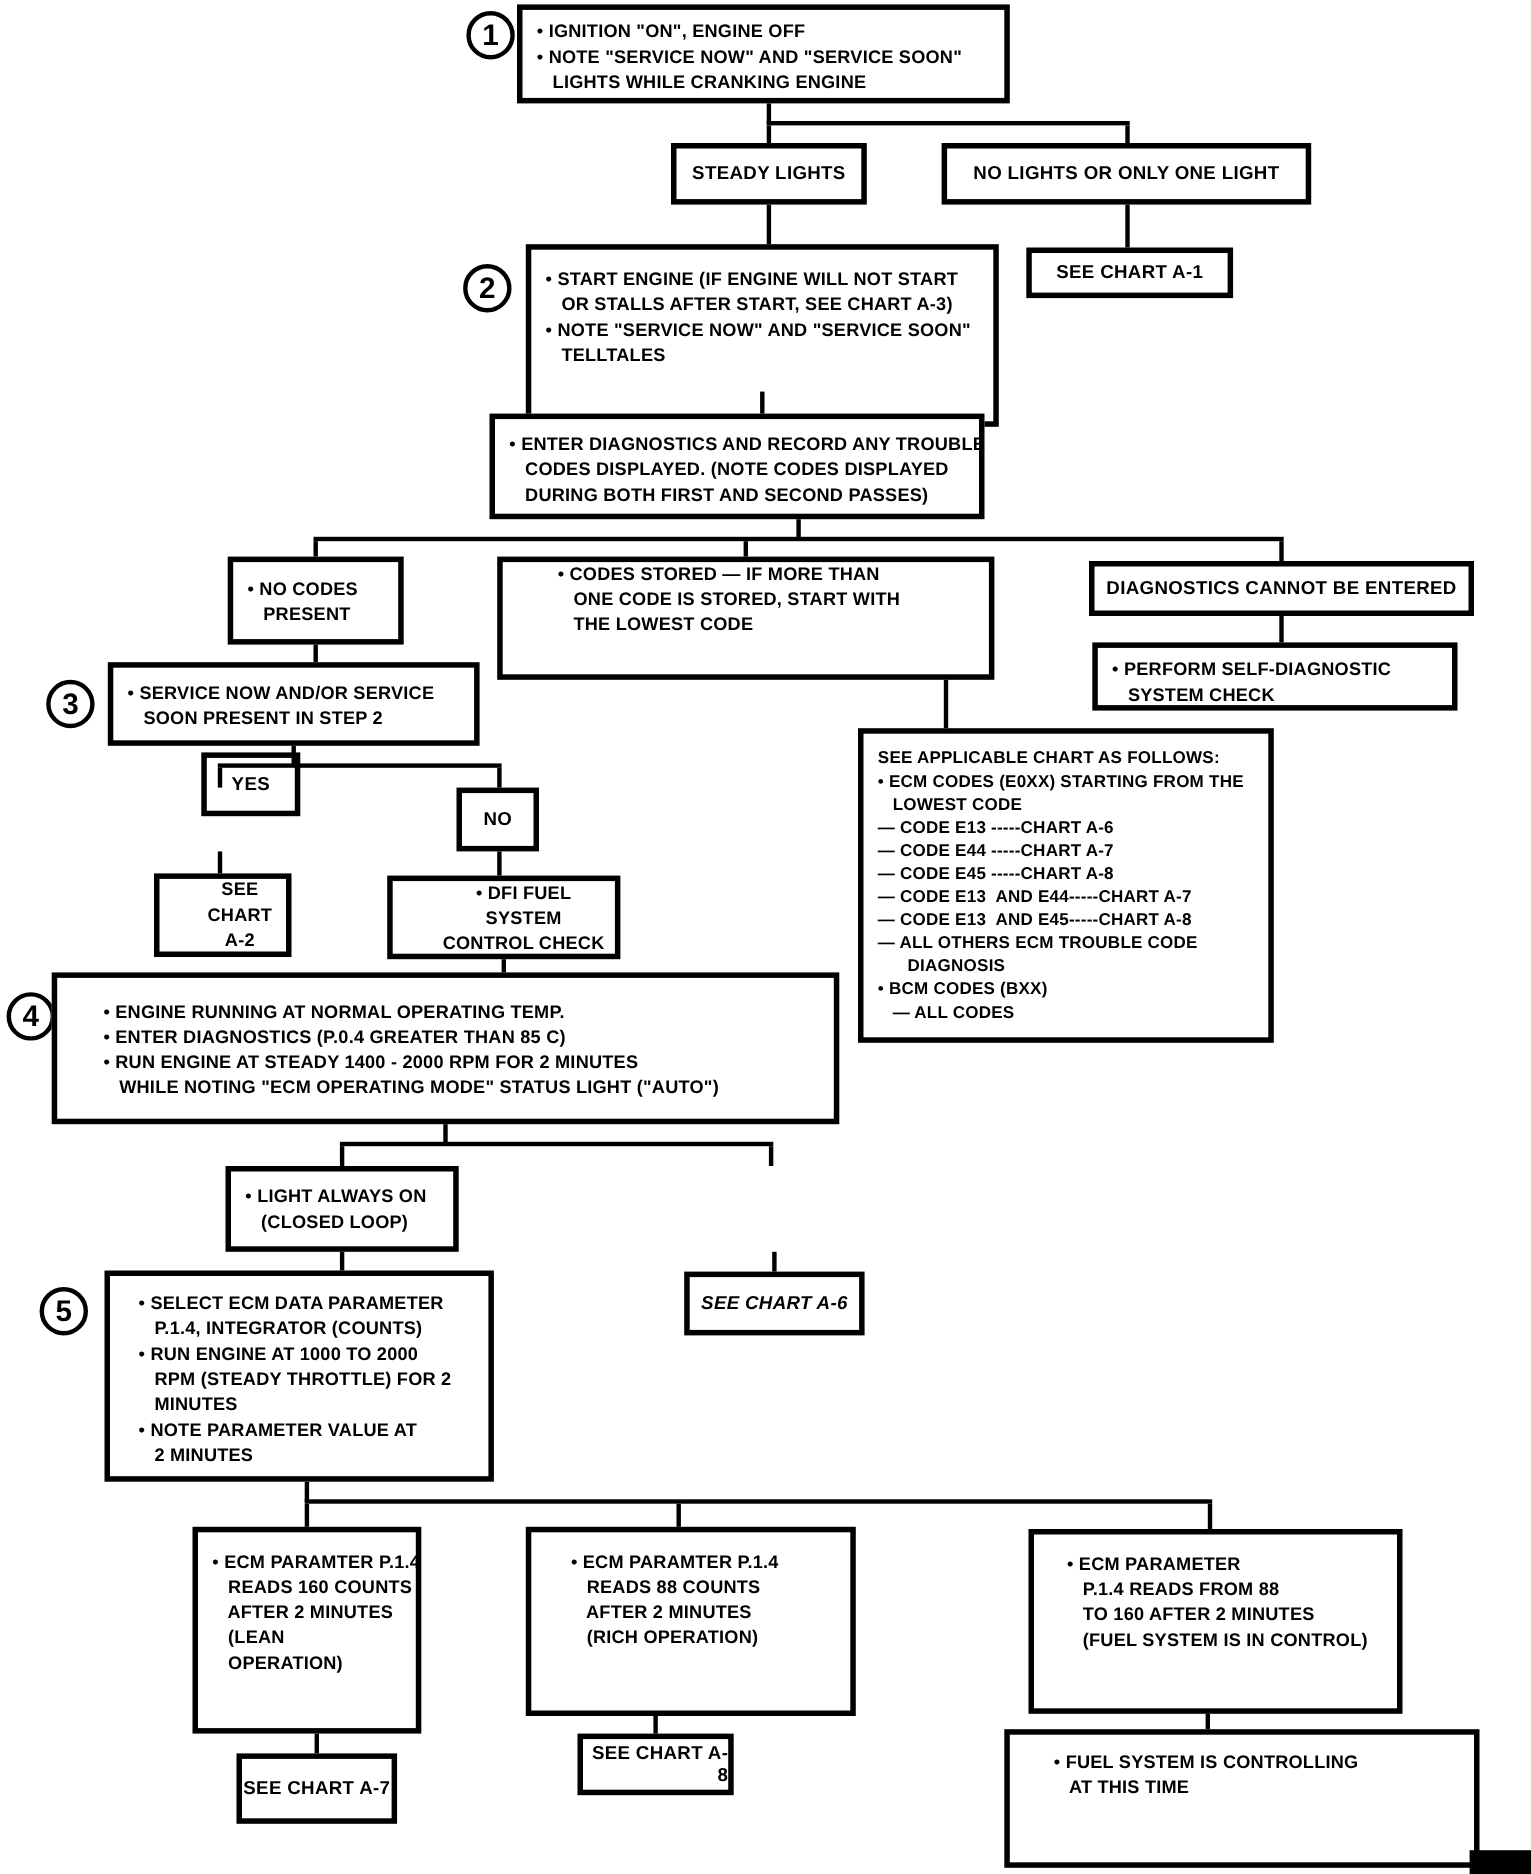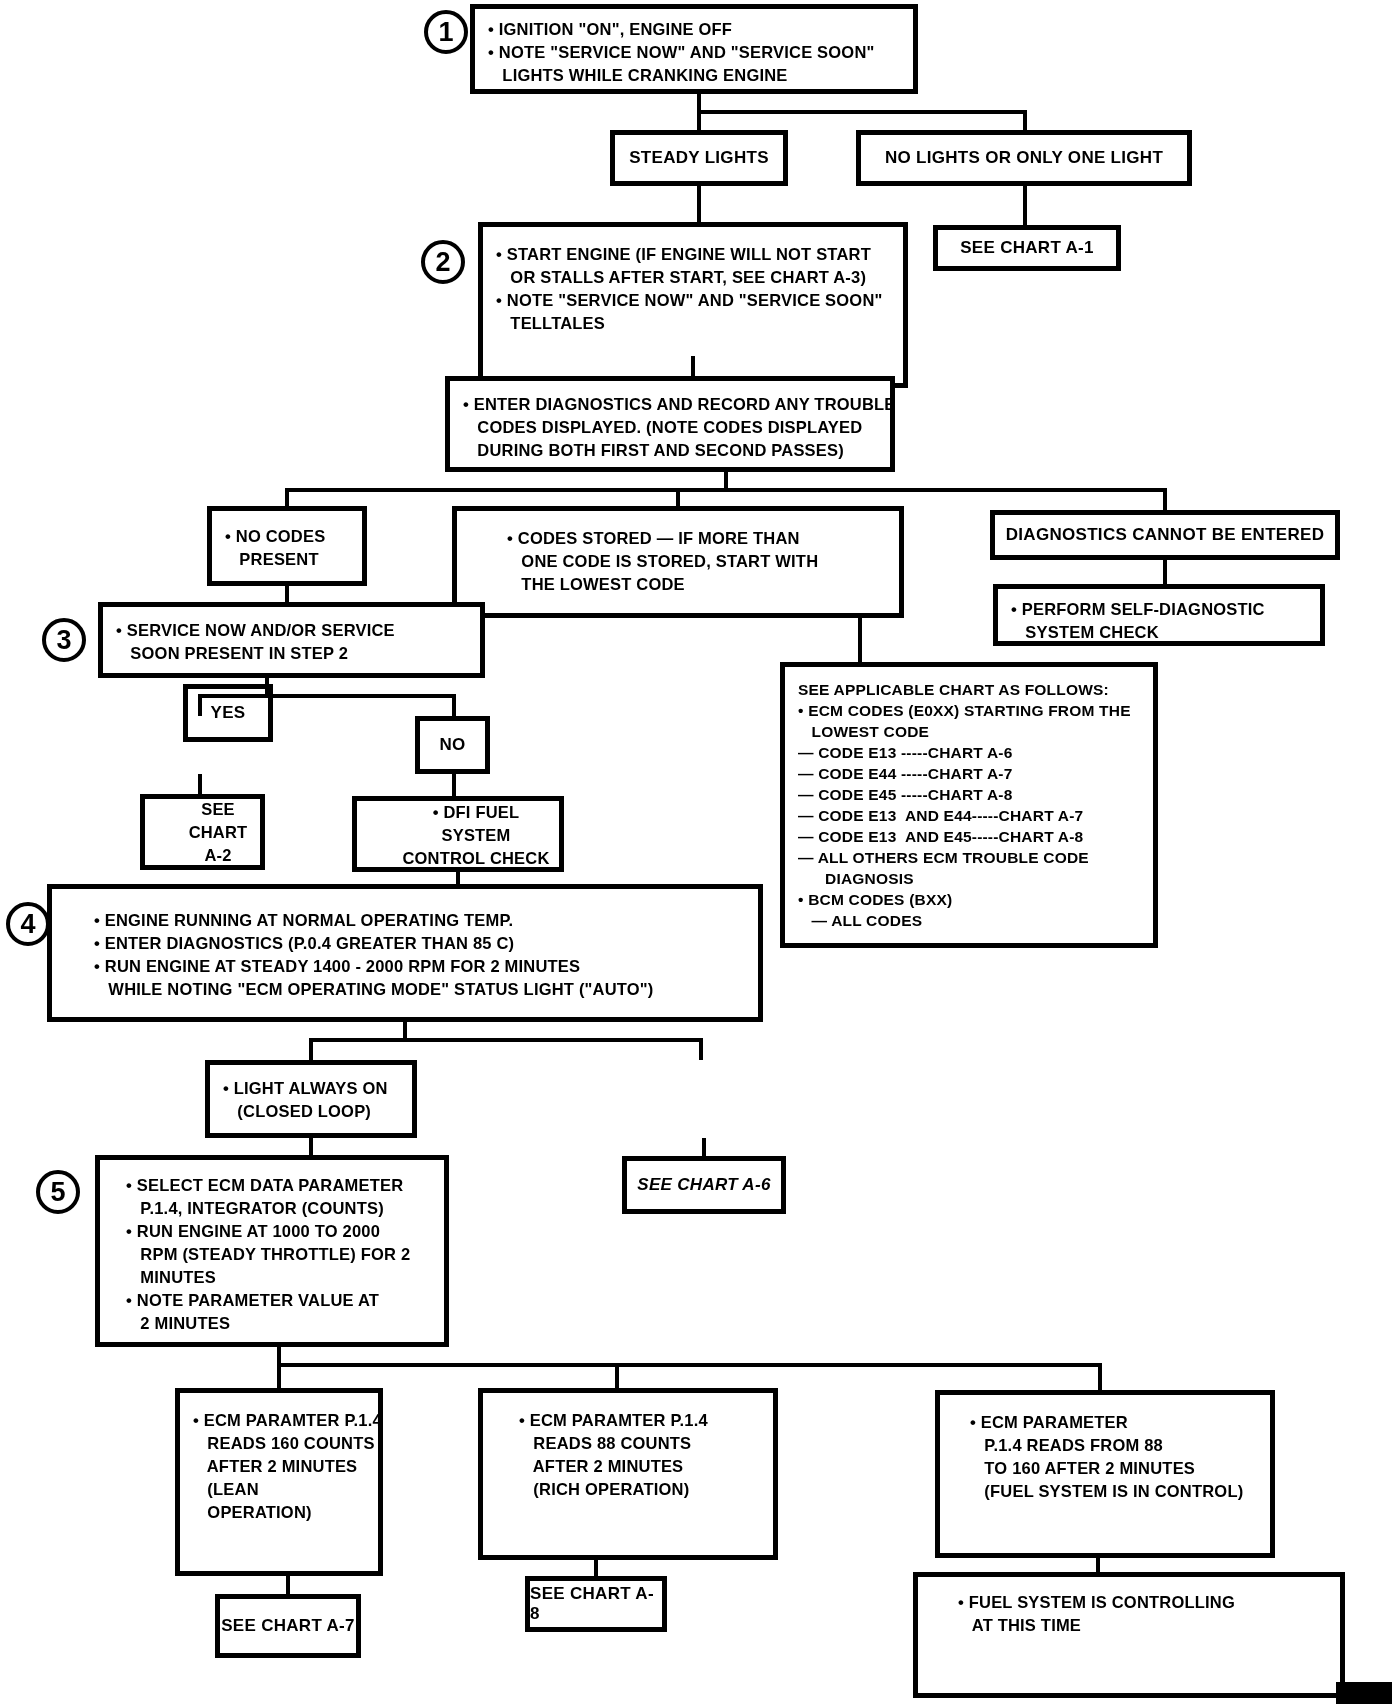--- a/index.html
+++ b/index.html
@@ -3,21 +3,21 @@
 <meta charset="utf-8">
 <style>
   html,body{margin:0;padding:0;background:#fff;}
   #page{position:relative;width:1392px;height:1704px;background:#fff;overflow:hidden;
         font-family:"Liberation Sans",sans-serif;color:#000;}
   .node{position:absolute;border:5px solid #000;background:#fff;box-sizing:border-box;
         font-weight:700;}
   .pad{padding:9px 8px 6px 13px;}
   .ln{white-space:pre;font-size:16.5px;line-height:23px;letter-spacing:.2px;}
   .small .ln{font-size:15.5px;line-height:21px;}
-  .ctr{display:flex;align-items:center;justify-content:center;text-align:left;}
+  .ctr{display:flex;align-items:center;justify-content:center;text-align:right;}
   .ctr .lbl{font-size:17px;letter-spacing:.3px;}
   .ctrlines{display:flex;flex-direction:column;align-items:center;justify-content:center;}
   .ctrlines .ln{white-space:normal;text-align:center;margin-left:31px;}
   .step{position:absolute;width:44px;height:44px;border:4px solid #000;border-radius:50%;
         display:flex;align-items:center;justify-content:center;font-size:27px;font-weight:700;
         background:#fff;box-sizing:border-box;}
   .conn{position:absolute;background:#000;}
   .artifact{position:absolute;background:#000;}
 </style>
 </head>
@@ -60,36 +60,36 @@
       <div class="ln">• ENTER DIAGNOSTICS AND RECORD ANY TROUBLE</div>
       <div class="ln">   CODES DISPLAYED. (NOTE CODES DISPLAYED</div>
       <div class="ln">   DURING BOTH FIRST AND SECOND PASSES)</div>
     </div>
 
   <div class="node pad" style="left:207px;top:506px;width:160px;height:80px;padding-top:14px;">
       <div class="ln">• NO CODES</div>
       <div class="ln">   PRESENT</div>
     </div>
 
-  <div class="node pad" style="left:452px;top:506px;width:452px;height:112px;padding-top:16px;padding-left:50px;">
+  <div class="node pad" style="left:452px;top:506px;width:452px;height:112px;padding-top:0;padding-left:50px;">
       <div class="ln">• CODES STORED — IF MORE THAN</div>
       <div class="ln">   ONE CODE IS STORED, START WITH</div>
       <div class="ln">   THE LOWEST CODE</div>
     </div>
 
   <div class="node ctr" style="left:990px;top:510px;width:350px;height:50px;">
     <span class="lbl">DIAGNOSTICS CANNOT BE ENTERED</span>
   </div>
 
   <div class="node pad" style="left:993px;top:584px;width:332px;height:62px;">
       <div class="ln">• PERFORM SELF-DIAGNOSTIC</div>
       <div class="ln">   SYSTEM CHECK</div>
     </div>
 
-  <div class="node pad" style="left:98px;top:602px;width:387px;height:76px;padding-top:12px;">
+  <div class="node pad" style="left:98px;top:602px;width:338px;height:76px;padding-top:12px;">
       <div class="ln">• SERVICE NOW AND/OR SERVICE</div>
       <div class="ln">   SOON PRESENT IN STEP 2</div>
     </div>
 
   <div class="node ctr" style="left:155px;top:684px;width:90px;height:58px;margin-left:28px;">
     <span class="lbl">YES</span>
   </div>
 
   <div class="node ctr" style="left:415px;top:716px;width:75px;height:58px;">
     <span class="lbl">NO</span>

